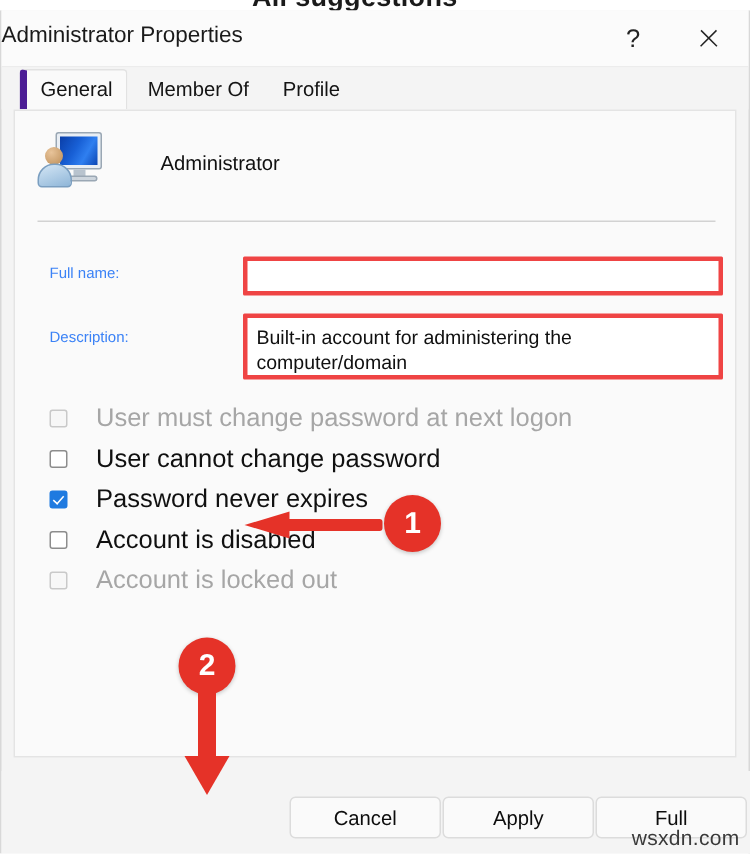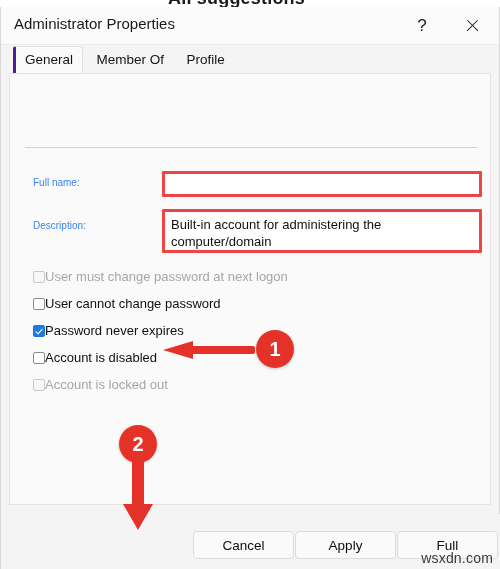--- a/index.html
+++ b/index.html
@@ -48,21 +48,21 @@
 
   
   .titlebar {
     position: relative;
     height: 37px;
     background: #fbfbfb;
     border-bottom: 1px solid #ececec;
   }
   .title-text {
     position: absolute;
-    left: 13px;
+    left: 0;
     top: 8px;
     font-size: 15px;
     color: #1a1a1a;
     white-space: nowrap;
   }
   .titlebar-btn {
     position: absolute;
     top: 0;
     width: 46px;
     height: 37px;
@@ -103,21 +103,21 @@
     font-size: 13.5px;
     color: #141414;
     padding: 5px 9px 6px 9px;
     position: relative;
     top: 1px;
     cursor: default;
   }
   .tab.active {
     background: #fafafa;
     border-top: 1px solid #e2e2e2;
-    border-left: 3px solid #4c1d95;
+    border-left: 5px solid #4c1d95;
     border-right: 1px solid #e2e2e2;
     border-radius: 3px 3px 0 0;
   }
 
   
   .panel {
     position: absolute;
     left: 8px;
     top: 66px;
     width: 482px;
@@ -257,22 +257,22 @@
   .cbox.checked::after {
     content: "";
     position: absolute;
     left: 3.4px; top: 1px;
     width: 3px; height: 6px;
     border: solid #ffffff;
     border-width: 0 1.6px 1.6px 0;
     transform: rotate(42deg);
   }
   .cb-label {
-    margin-left: 0;
-    font-size: 13px;
+    margin-left: 19px;
+    font-size: 17px;
     color: #101010;
   }
   .cb-label.disabled { color: #a6a6a6; }
 
   
   .buttonbar {
     position: absolute;
     left: 0;
     top: 507px;
     width: 500px;
@@ -412,20 +412,32 @@
   </div>
 
   <div class="tabstrip">
     <span class="tab active">General</span>
     <span class="tab">Member Of</span>
     <span class="tab">Profile</span>
   </div>
 
   <div class="panel">
 
+    <div class="acct-head">
+      <div class="user-icon">
+        <div class="mon-body">
+          <div class="mon-screen"></div>
+        </div>
+        <div class="mon-neck"></div>
+        <div class="mon-base"></div>
+        <div class="person-head"></div>
+        <div class="person-body"></div>
+      </div>
+      <div class="acct-name">Administrator</div>
+    </div>
 
     <div class="divider"></div>
 
     <div class="form-row" style="top:97px; height:26px;">
       <div class="field-label" style="top:6px;">Full name:</div>
       <div class="textbox tb-fullname"></div>
     </div>
 
     <div class="form-row" style="top:135px; height:44px;">
       <div class="field-label" style="top:11px;">Description:</div>

